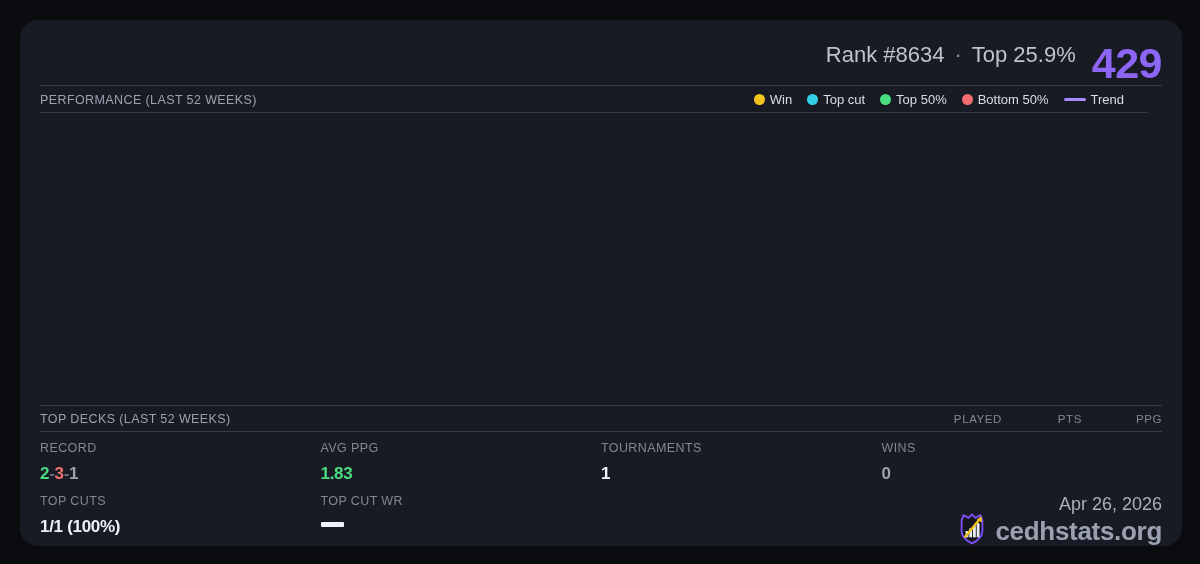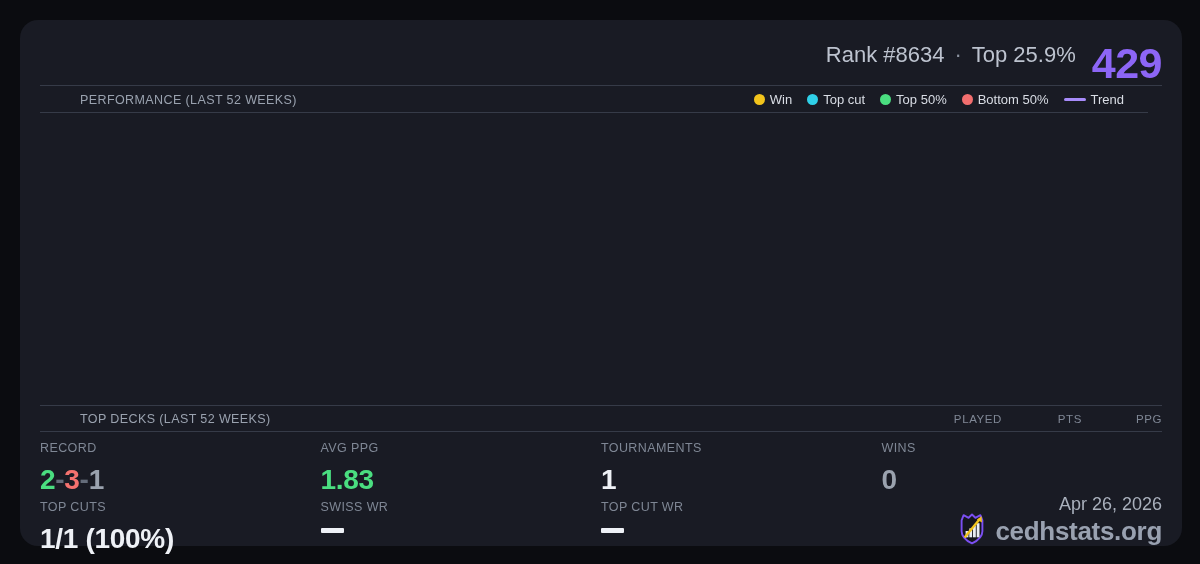--- a/index.html
+++ b/index.html
@@ -29,41 +29,41 @@
   
   .card-header{height:66px;display:flex;align-items:center;border-bottom:1px solid var(--line);padding-top:4px;}
   .player-title{font-size:40px;font-weight:700;color:#f7f9fc;letter-spacing:-0.5px;line-height:1;}
   .header-right{margin-left:auto;display:flex;align-items:center;gap:16px;}
   .rank-line{display:flex;align-items:center;gap:10px;font-size:22px;color:var(--txt-rank);}
   .rank-sep{color:#8d94a1;}
   .elo-score{font-size:43px;font-weight:800;color:var(--purple);line-height:1;margin-top:18px;letter-spacing:-0.5px;}
   
   .perf-row{position:relative;height:27px;display:flex;align-items:center;justify-content:space-between;}
   .perf-row::after{content:"";position:absolute;left:0;right:14px;bottom:0;height:1px;background:var(--line);}
-  .section-label{font-size:12.5px;color:var(--txt-section);letter-spacing:0.4px;margin-left:40px;}
+  .section-label{font-size:12.5px;color:var(--txt-section);letter-spacing:0.4px;}
   .legend{display:flex;align-items:center;gap:15px;margin-right:38px;}
   .legend-item{display:flex;align-items:center;gap:5px;font-size:13px;color:var(--txt-legend);}
   .dot{width:11px;height:11px;border-radius:50%;flex:none;}
   .c-win{background:var(--yellow);}
   .c-topcut{background:var(--cyan);}
   .c-top50{background:var(--green);}
   .c-bottom50{background:var(--b50);}
   .trend-line{width:22px;height:2.5px;border-radius:2px;background:var(--trend);flex:none;}
   
   .chart-area{height:292px;}
   
   .topdecks-row{height:27px;display:flex;align-items:center;justify-content:space-between;
                 border-top:1px solid var(--line);border-bottom:1px solid var(--line);}
   .col-headers{display:flex;}
   .col-header{width:80px;text-align:right;font-size:11.5px;color:var(--txt-grey-label);letter-spacing:0.6px;}
   
   .stats-grid{display:grid;grid-template-columns:repeat(4,1fr);margin-top:9px;}
   .stats-grid.row-b{margin-top:6px;}
   .stat-label{font-size:12.5px;color:var(--txt-grey-label);letter-spacing:0.4px;line-height:14px;}
-  .stat-value{font-size:28px;font-weight:700;color:var(--txt-white);line-height:28px;margin-top:11px;letter-spacing:-0.3px;}
+  .stat-value{font-size:17px;font-weight:700;color:var(--txt-white);line-height:28px;margin-top:5px;letter-spacing:-0.3px;}
   .v-green{color:var(--green);}
   .v-red{color:var(--red);}
   .v-grey{color:var(--grey-val);}
   .v-sep{color:var(--sep-grey);}
   .dash-bar{width:23px;height:4.5px;background:var(--txt-white);border-radius:1px;margin-top:14px;}
   
   .report-date{position:absolute;top:474px;right:20px;font-size:18px;color:#a9b0bc;}
   .brand-row{position:absolute;top:493px;right:20px;display:flex;align-items:center;gap:8px;text-align:right;}
   .brand-text{font-size:26px;font-weight:700;color:#99a1b0;letter-spacing:-0.3px;}
 </style>
@@ -141,24 +141,20 @@
         <div class="stat-value v-grey">0</div>
       </div>
     </div>
 
     <div class="stats-grid row-b">
       <div class="stat-cell">
         <div class="stat-label">TOP CUTS</div>
         <div class="stat-value">1/1 (100%)</div>
       </div>
       <div class="stat-cell">
-        <div class="stat-label">SWISS WR</div>
-        <div class="dash-bar" aria-label="—"></div>
-      </div>
-      <div class="stat-cell">
         <div class="stat-label">TOP CUT WR</div>
         <div class="dash-bar" aria-label="—"></div>
       </div>
       <div class="stat-cell"></div>
     </div>
 
     <div class="report-date">Apr 26, 2026</div>
     <div class="brand-row">
       <span>
         <svg width="30" height="32" viewBox="0 0 30 32">

